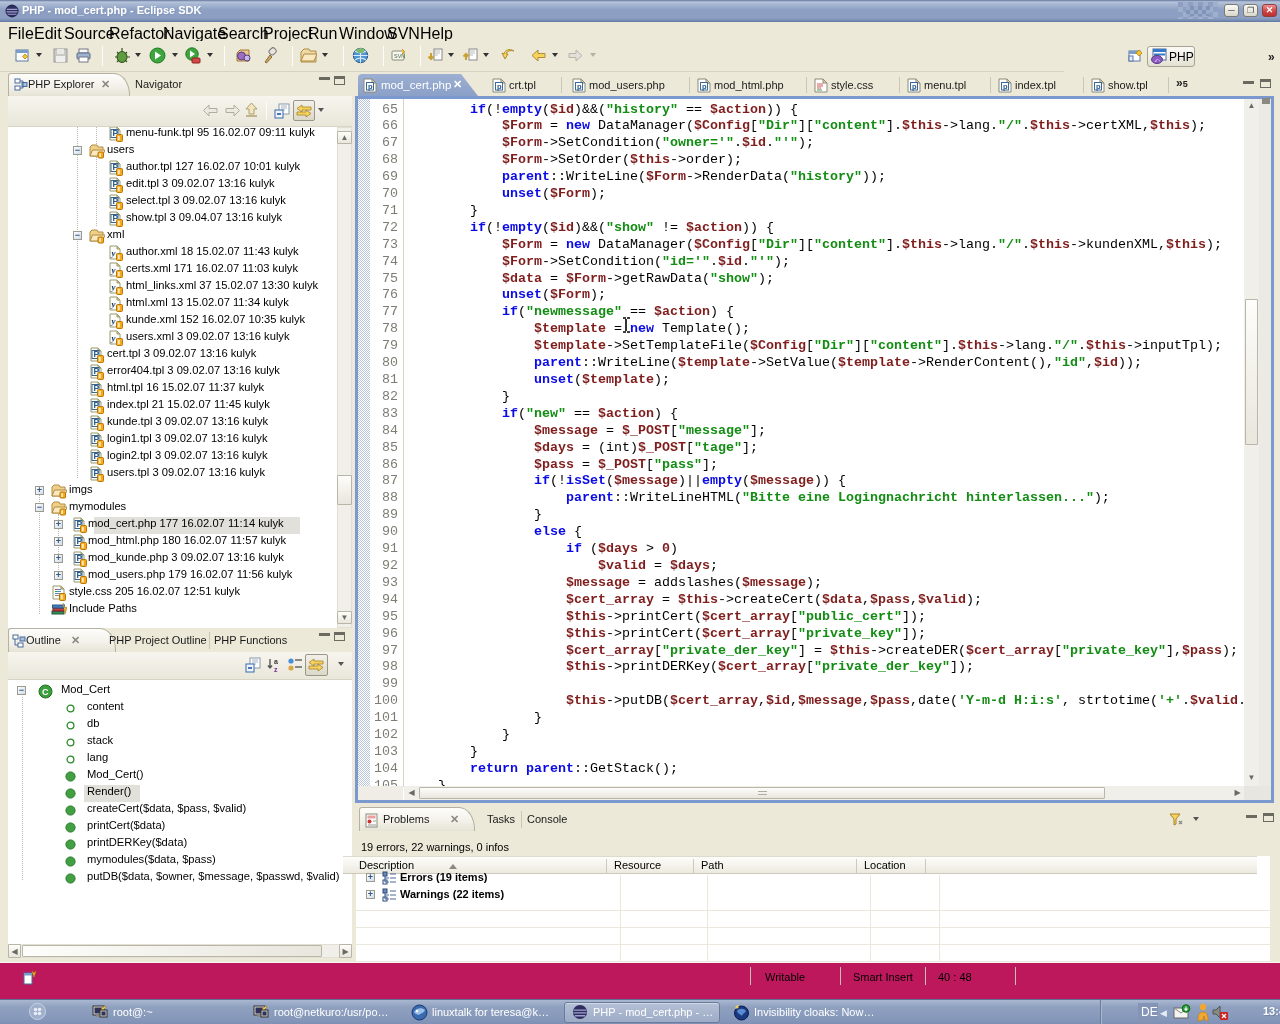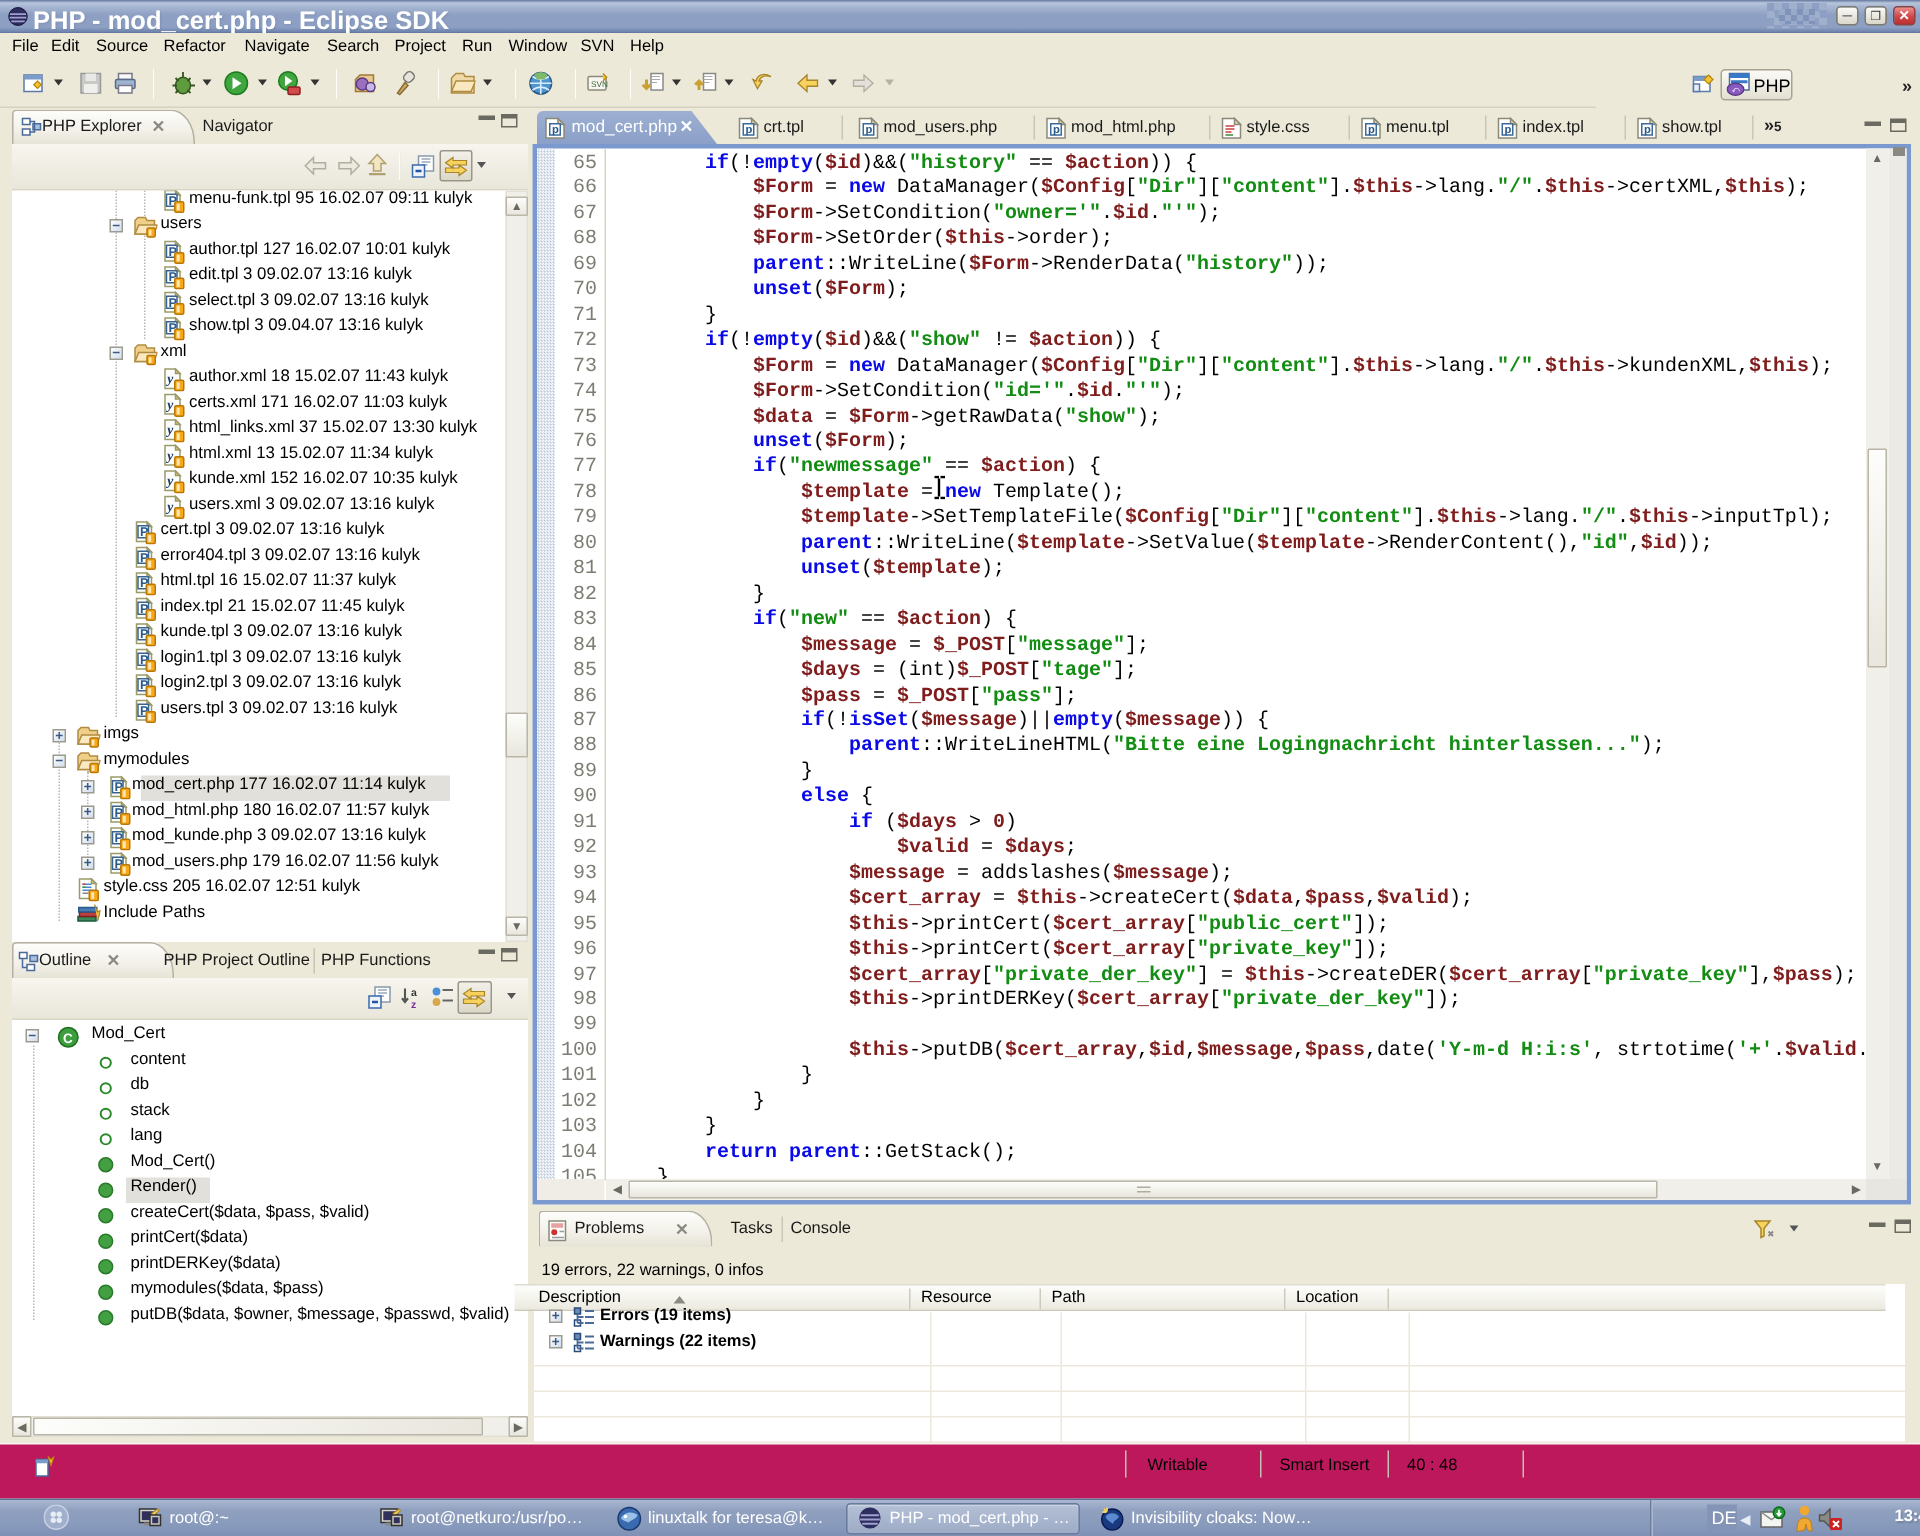--- a/index.html
+++ b/index.html
@@ -1,25 +1,25 @@
 <!DOCTYPE html>
 <html><head><meta charset="utf-8"><title>PHP - mod_cert.php - Eclipse SDK</title>
 <style>
 *{box-sizing:border-box;margin:0;padding:0}
 html,body{width:1280px;height:1024px;overflow:hidden}
 body{font-family:"Liberation Sans",sans-serif;background:#ece9d8;position:relative}
 .ab{position:absolute}
 .tx{font-size:11px;color:#000;white-space:nowrap}
 
 #title{left:0;top:0;width:1280px;height:22px;background:linear-gradient(#64779e 0%,#b8c5dc 9%,#a9b8d3 18%,#8da0c4 45%,#8da0c4 82%,#7388b0 95%,#5f739b 100%)}
-#title .cap{left:22px;top:4px;font-size:17px;font-weight:bold;color:#fff;text-shadow:1px 1px 1px #44507022}
+#title .cap{left:22px;top:4px;font-size:11px;font-weight:bold;color:#fff;text-shadow:1px 1px 1px #44507022}
 .wbtn{top:4px;width:15px;height:13px;border-radius:3px;border:1px solid #7b7b6f;font-size:9px;line-height:11px;text-align:center}
 
 #menubar{left:0;top:22px;width:1280px;height:19px;background:#ece9d8}
-#menubar span{position:absolute;top:3px;font-size:11px;color:#000}
+#menubar span{position:absolute;top:3px;font-size:16px;color:#000}
 
 #toolbar{left:0;top:41px;width:1064px;height:31px;background:#ece9d8;border-bottom:1px solid #d6d2c2}
 .tsep{top:5px;width:1px;height:20px;background:#c9c5b6;border-right:1px solid #fdfcf8}
 .ticon{top:6px;width:17px;height:17px}
 .tarrow{top:12px;width:0;height:0;border-left:3px solid transparent;border-right:3px solid transparent;border-top:4px solid #333}
 
 .vtabrow{background:#ece9d8}
 .vtab-active{background:linear-gradient(#fdfdfb,#f2f0e8 60%,#e6e3d6);border:1px solid #b5b1a2;border-bottom:none;border-top-left-radius:3px;border-top-right-radius:16px 22px}
 .vtoolbar{background:linear-gradient(#f7f5ee,#e9e6da);border-bottom:1px solid #d8d4c6}
 .minico,.maxico{position:absolute;width:11px;height:9px}

